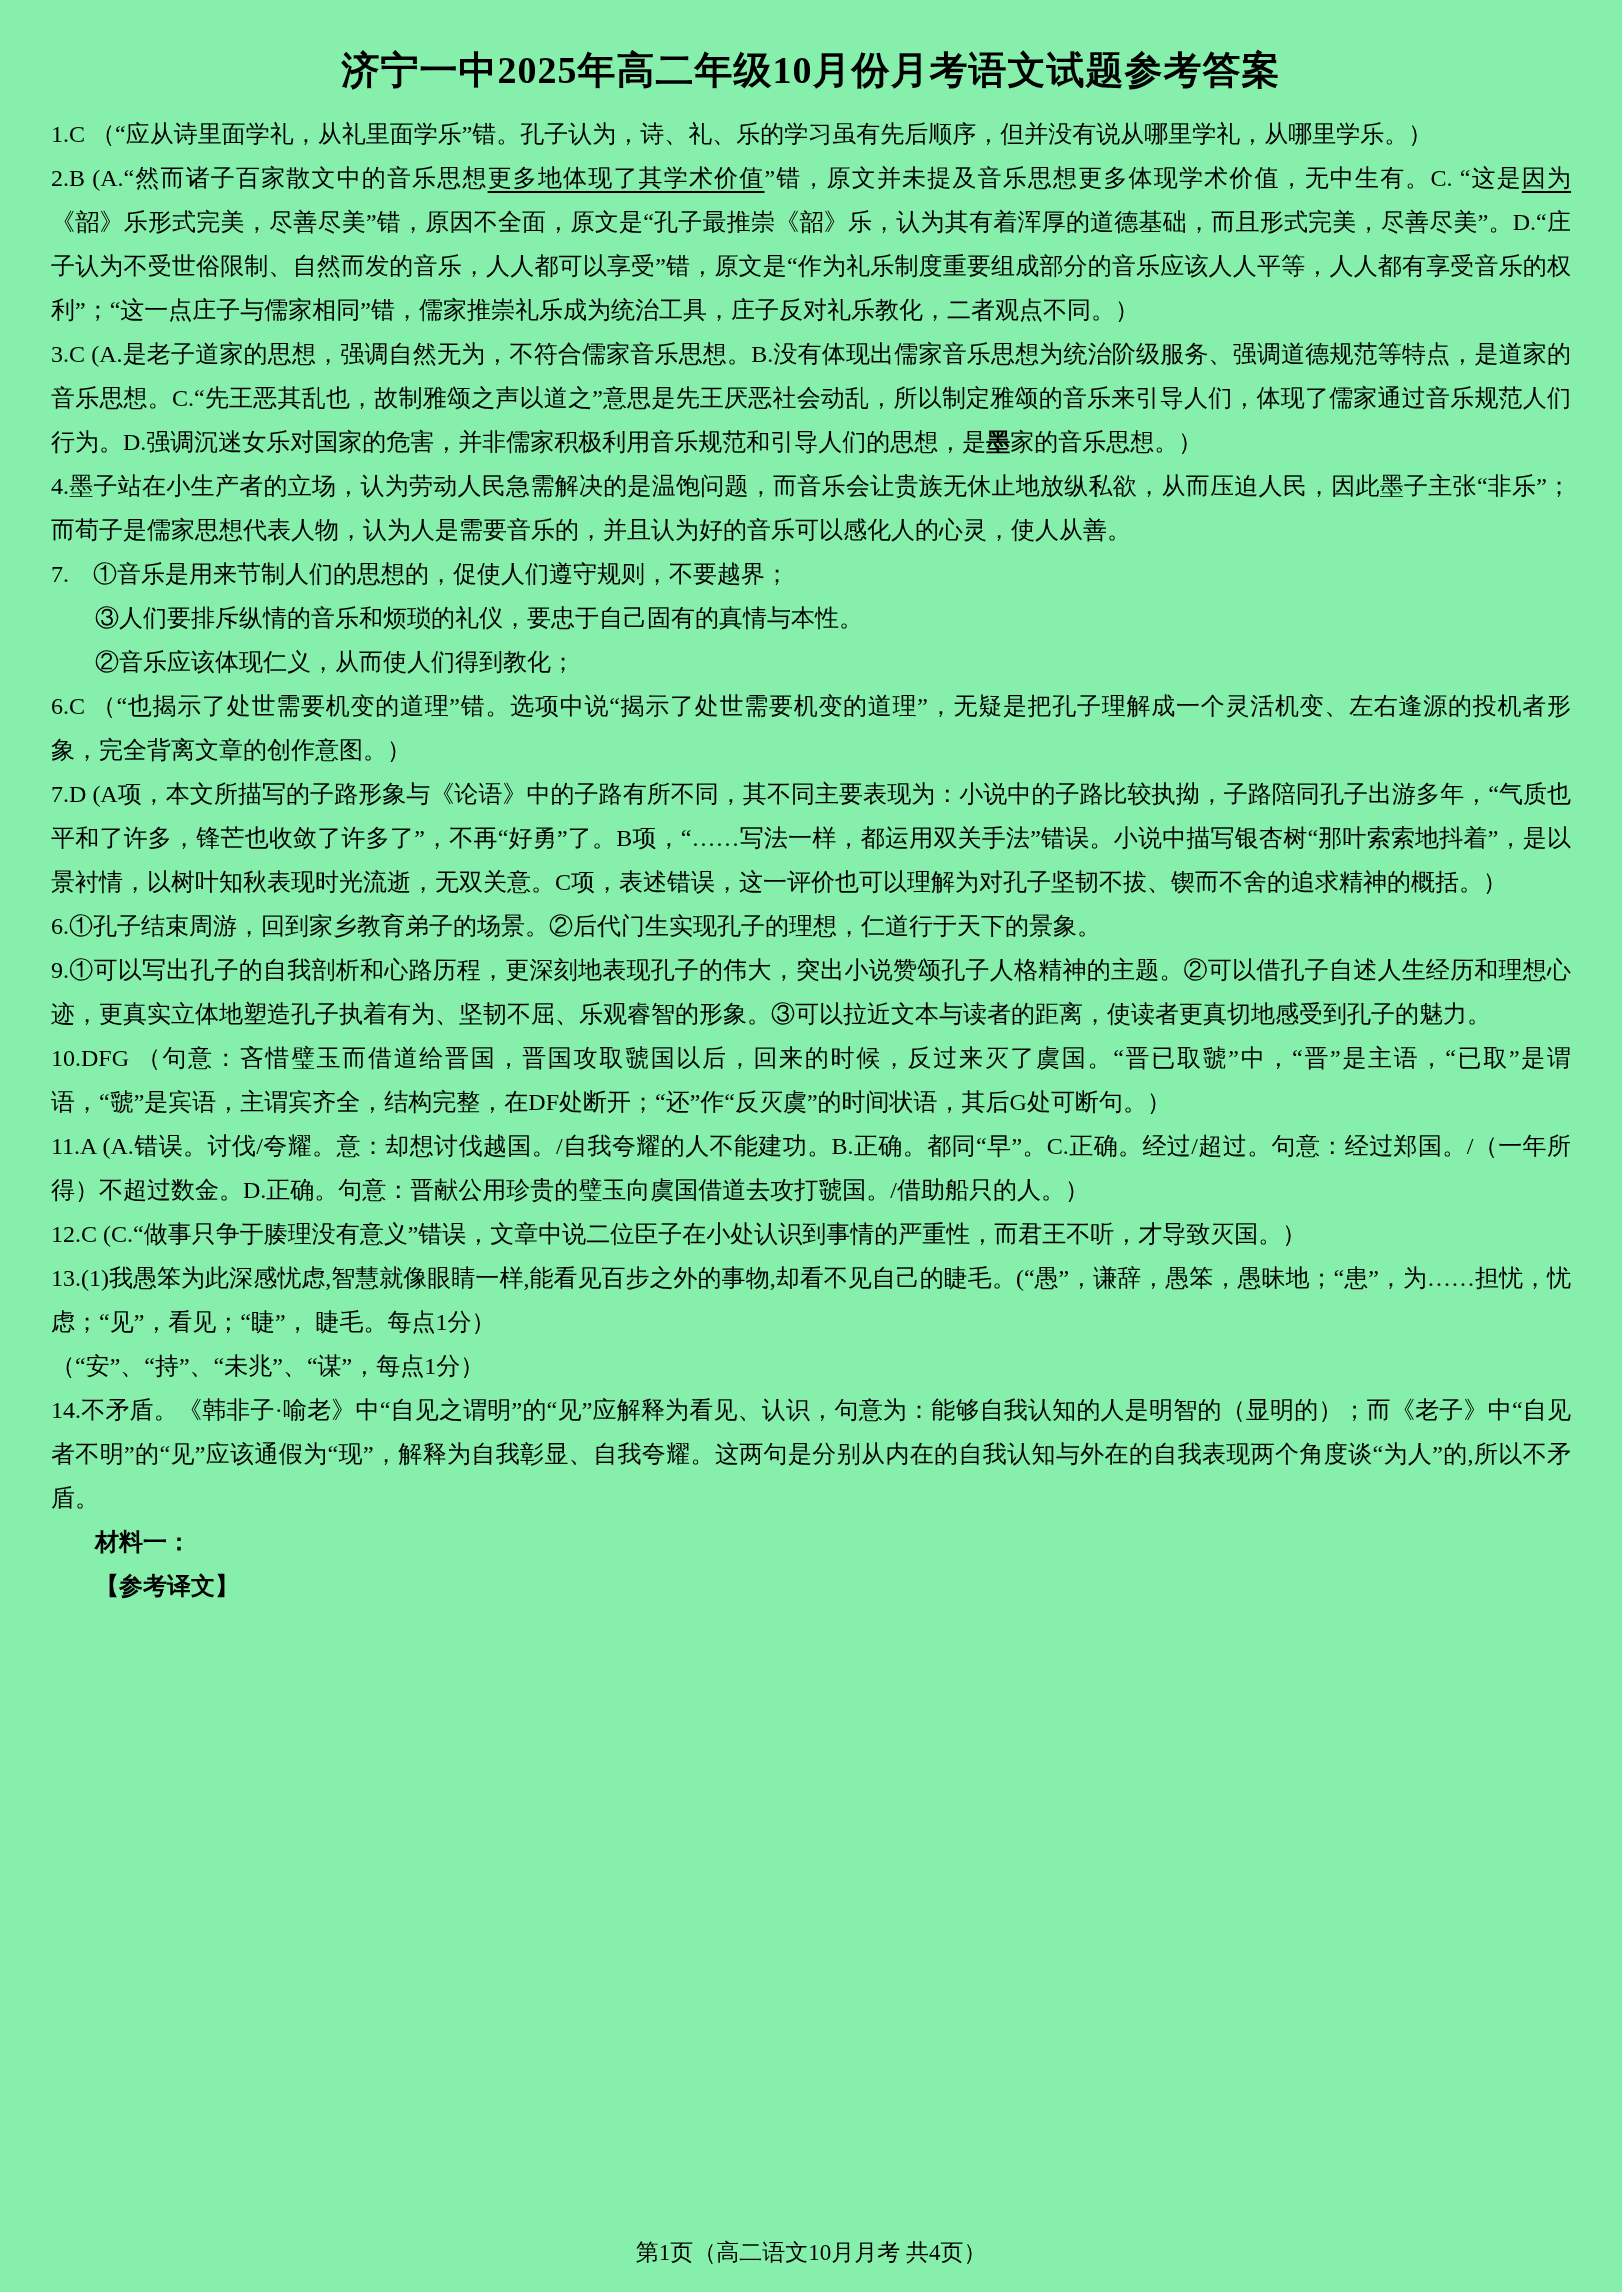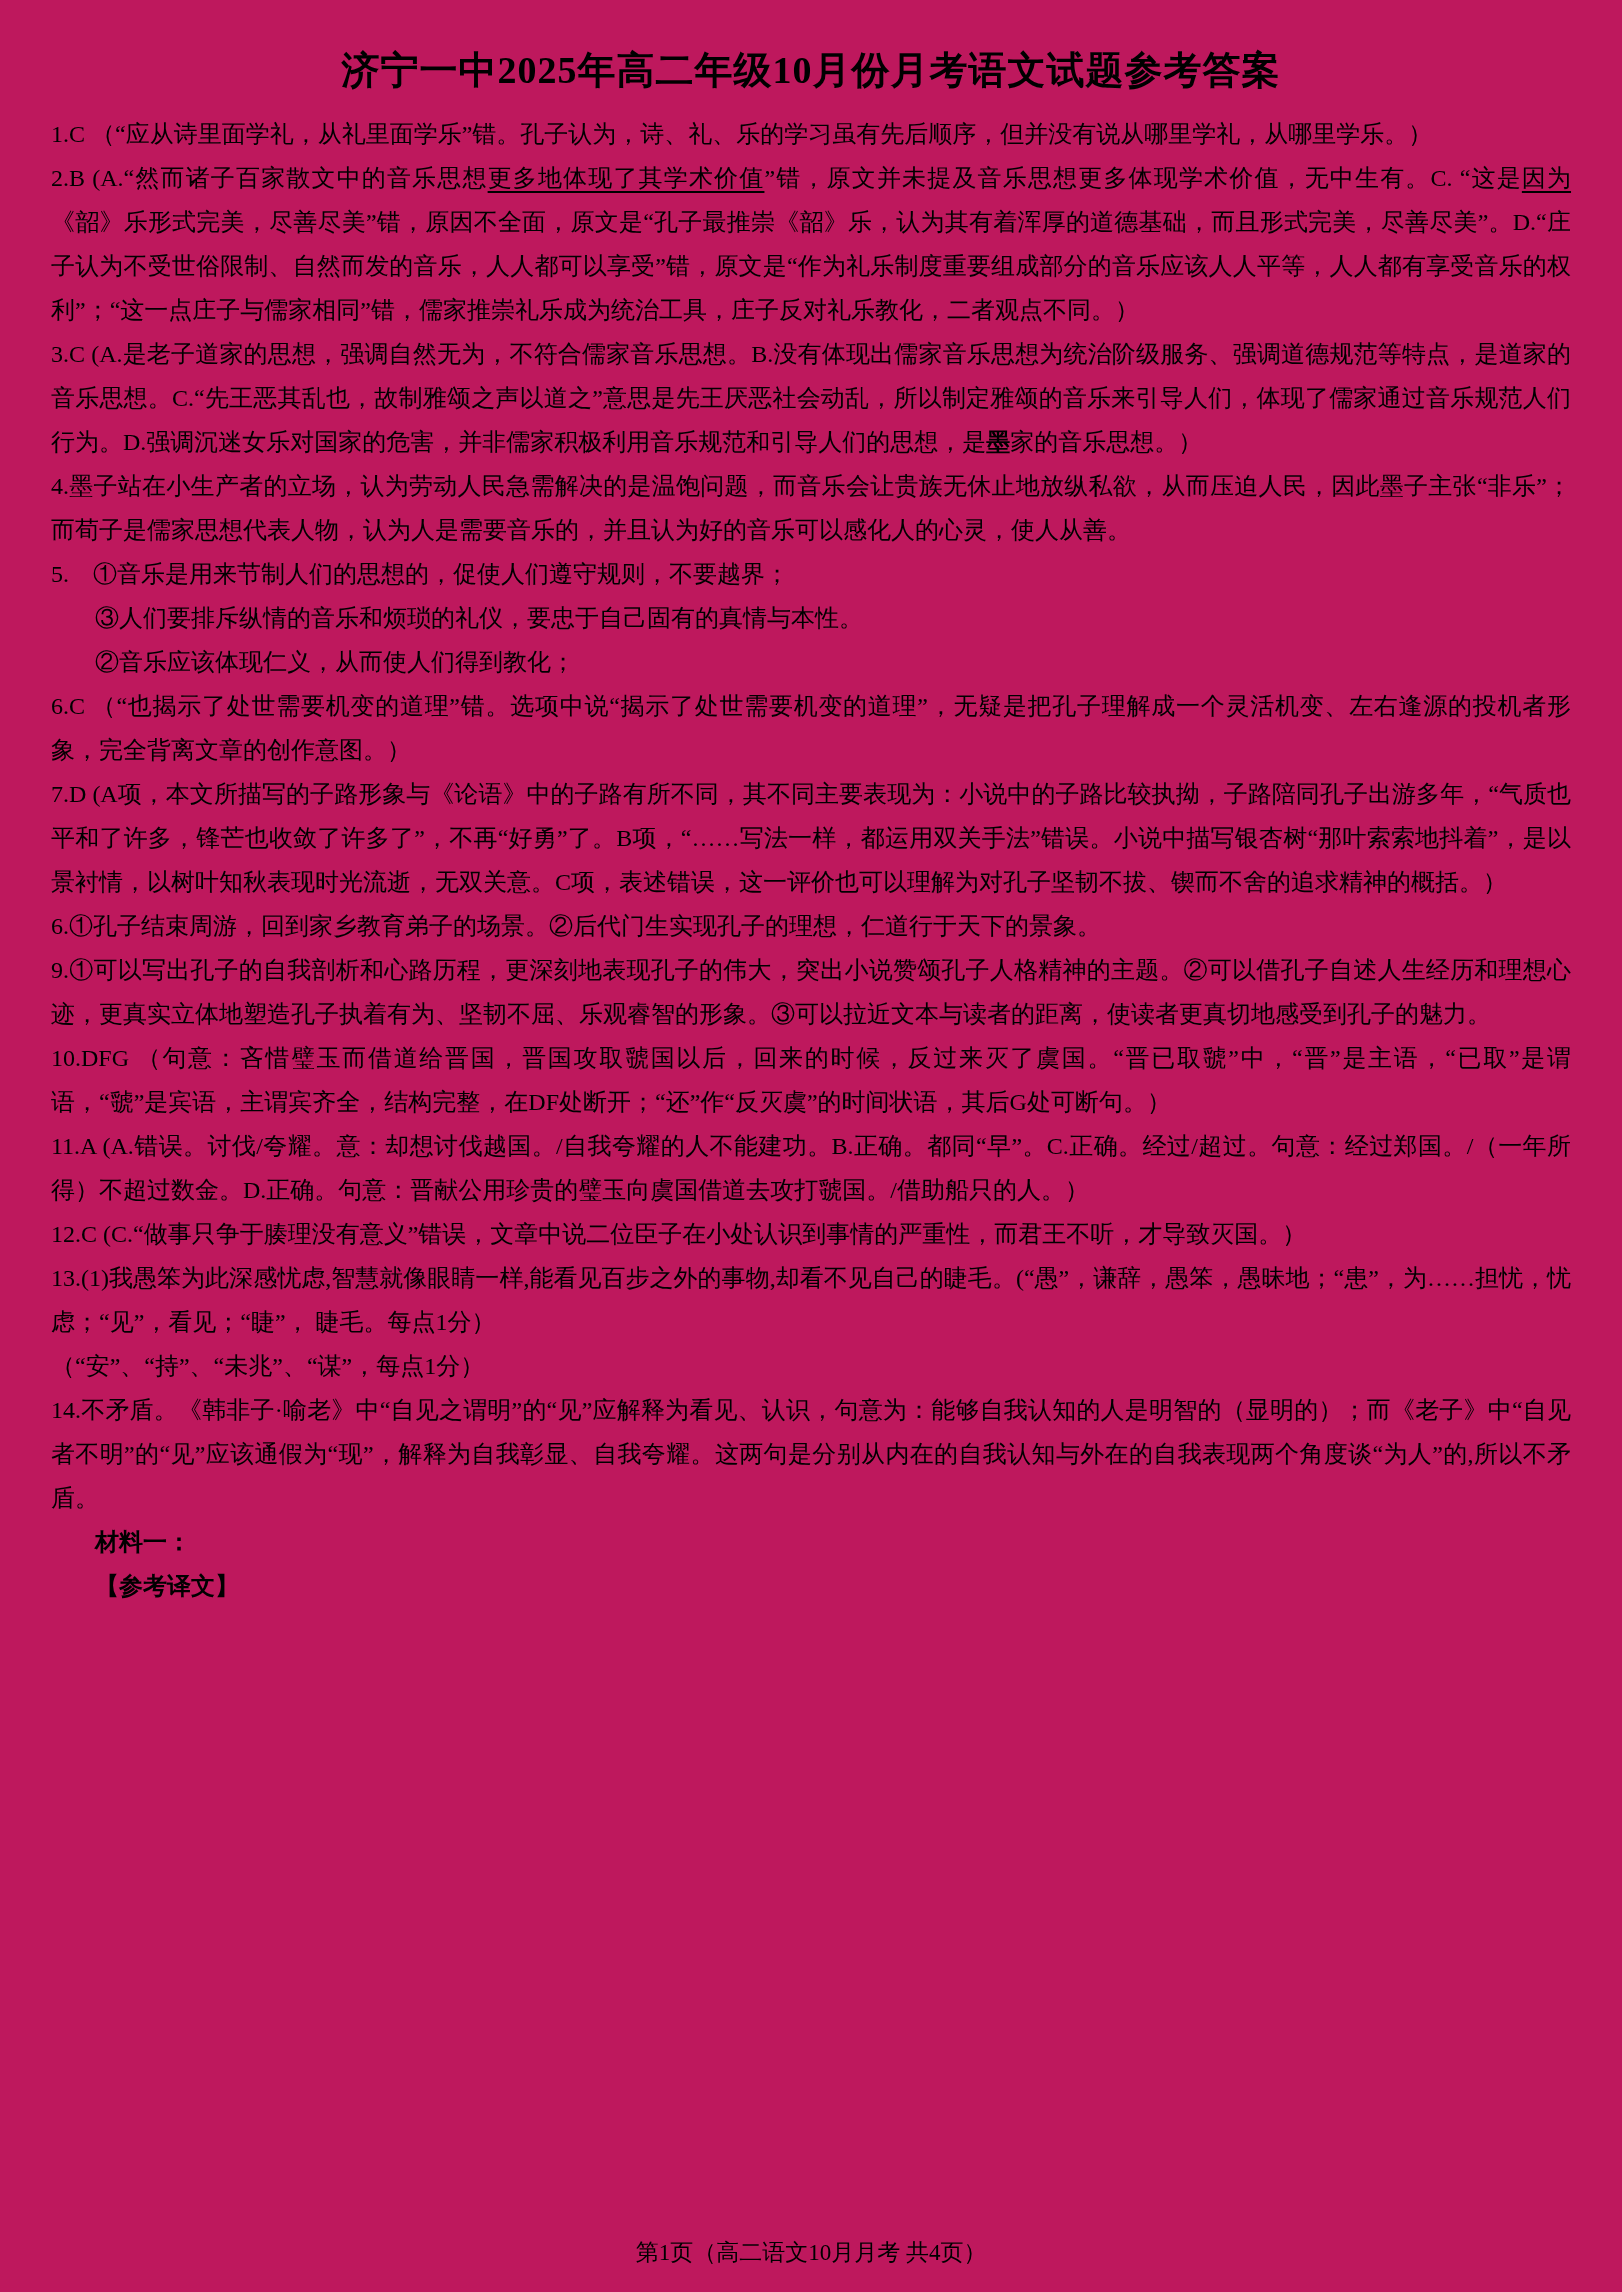--- a/index.html
+++ b/index.html
@@ -10,21 +10,21 @@
   body {
     font-family: "Liberation Serif", "DejaVu Serif", serif;
     color: #000000;
   }
   .page {
     position: relative;
     box-sizing: border-box;
     width: 1622px;
     height: 2293px;
     margin: 0 auto;
-    background: #be185d;
+    background: #86efac;
     padding: 45px 51px 25.5px 51px;
     display: flex;
     flex-direction: column;
   }
   .title {
     font-size: 38px;
     font-weight: bold;
     text-align: center;
     margin: 0 0 15.7px 0;
     letter-spacing: 1px;
@@ -59,21 +59,21 @@
 </head>
 <body>
 
 <div class="page">
   <h1 class="title">济宁一中2025年高二年级10月份月考语文试题参考答案</h1>
   <div class="content">
       <p class="para"><span>1.C （“应从诗里面学礼，从礼里面学乐”错。孔子认为，诗、礼、乐的学习虽有先后顺序，但并没有说从哪里学礼，从哪里学乐。）</span></p>
       <p class="para"><span>2.B (A.“然而诸子百家散文中的音乐思想</span><span class="seg-bold-underline">更多地体现了其学术价值</span><span>”错，原文并未提及音乐思想更多体现学术价值，无中生有。C. “这是</span><span class="seg-bold-underline">因为</span><span>《韶》乐形式完美，尽善尽美”错，原因不全面，原文是“孔子最推崇《韶》乐，认为其有着浑厚的道德基础，而且形式完美，尽善尽美”。D.“庄子认为不受世俗限制、自然而发的音乐，人人都可以享受”错，原文是“作为礼乐制度重要组成部分的音乐应该人人平等，人人都有享受音乐的权利”；“这一点庄子与儒家相同”错，儒家推崇礼乐成为统治工具，庄子反对礼乐教化，二者观点不同。）</span></p>
       <p class="para"><span>3.C (A.是老子道家的思想，强调自然无为，不符合儒家音乐思想。B.没有体现出儒家音乐思想为统治阶级服务、强调道德规范等特点，是道家的音乐思想。C.“先王恶其乱也，故制雅颂之声以道之”意思是先王厌恶社会动乱，所以制定雅颂的音乐来引导人们，体现了儒家通过音乐规范人们行为。D.强调沉迷女乐对国家的危害，并非儒家积极利用音乐规范和引导人们的思想，是</span><span class="seg-bold">墨</span><span>家的音乐思想。）</span></p>
       <p class="para"><span>4.墨子站在小生产者的立场，认为劳动人民急需解决的是温饱问题，而音乐会让贵族无休止地放纵私欲，从而压迫人民，因此墨子主张“非乐”；而荀子是儒家思想代表人物，认为人是需要音乐的，并且认为好的音乐可以感化人的心灵，使人从善。</span></p>
-      <p class="para"><span>5.　①音乐是用来节制人们的思想的，促使人们遵守规则，不要越界；</span></p>
+      <p class="para"><span>7.　①音乐是用来节制人们的思想的，促使人们遵守规则，不要越界；</span></p>
       <p class="para indent-1"><span>③人们要排斥纵情的音乐和烦琐的礼仪，要忠于自己固有的真情与本性。</span></p>
       <p class="para indent-1"><span>②音乐应该体现仁义，从而使人们得到教化；</span></p>
       <p class="para"><span>6.C （“也揭示了处世需要机变的道理”错。选项中说“揭示了处世需要机变的道理”，无疑是把孔子理解成一个灵活机变、左右逢源的投机者形象，完全背离文章的创作意图。）</span></p>
       <p class="para"><span>7.D (A项，本文所描写的子路形象与《论语》中的子路有所不同，其不同主要表现为：小说中的子路比较执拗，子路陪同孔子出游多年，“气质也平和了许多，锋芒也收敛了许多了”，不再“好勇”了。B项，“……写法一样，都运用双关手法”错误。小说中描写银杏树“那叶索索地抖着”，是以景衬情，以树叶知秋表现时光流逝，无双关意。C项，表述错误，这一评价也可以理解为对孔子坚韧不拔、锲而不舍的追求精神的概括。）</span></p>
       <p class="para"><span>6.①孔子结束周游，回到家乡教育弟子的场景。②后代门生实现孔子的理想，仁道行于天下的景象。</span></p>
       <p class="para"><span>9.①可以写出孔子的自我剖析和心路历程，更深刻地表现孔子的伟大，突出小说赞颂孔子人格精神的主题。②可以借孔子自述人生经历和理想心迹，更真实立体地塑造孔子执着有为、坚韧不屈、乐观睿智的形象。③可以拉近文本与读者的距离，使读者更真切地感受到孔子的魅力。</span></p>
       <p class="para"><span>10.DFG （句意：吝惜璧玉而借道给晋国，晋国攻取虢国以后，回来的时候，反过来灭了虞国。“晋已取虢”中，“晋”是主语，“已取”是谓语，“虢”是宾语，主谓宾齐全，结构完整，在DF处断开；“还”作“反灭虞”的时间状语，其后G处可断句。）</span></p>
       <p class="para"><span>11.A (A.错误。讨伐/夸耀。意：却想讨伐越国。/自我夸耀的人不能建功。B.正确。都同“早”。C.正确。经过/超过。句意：经过郑国。/（一年所得）不超过数金。D.正确。句意：晋献公用珍贵的璧玉向虞国借道去攻打虢国。/借助船只的人。）</span></p>
       <p class="para"><span>12.C (C.“做事只争于腠理没有意义”错误，文章中说二位臣子在小处认识到事情的严重性，而君王不听，才导致灭国。）</span></p>
       <p class="para"><span>13.(1)我愚笨为此深感忧虑,智慧就像眼睛一样,能看见百步之外的事物,却看不见自己的睫毛。(“愚”，谦辞，愚笨，愚昧地；“患”，为……担忧，忧虑；“见”，看见；“睫”， 睫毛。每点1分）</span></p>

